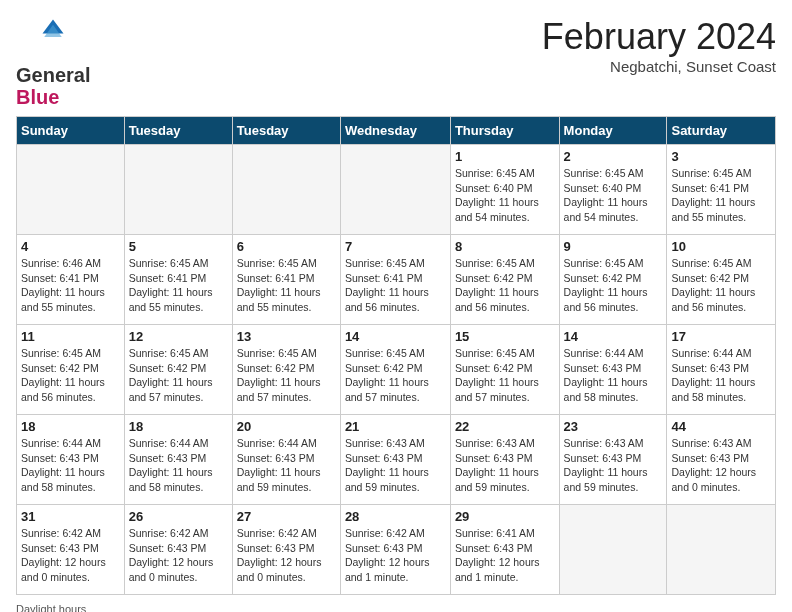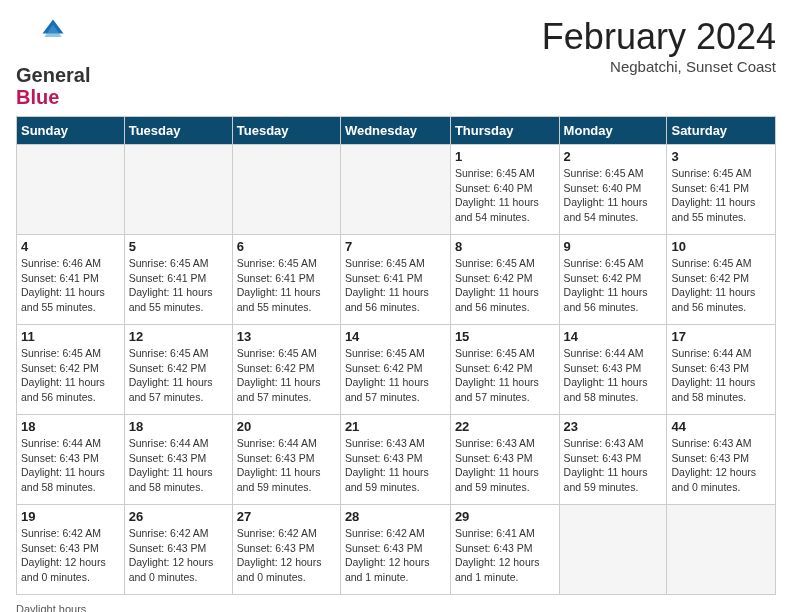--- a/index.html
+++ b/index.html
@@ -271,21 +271,21 @@
         </td>
         <td>
           <div class="day-num">44</div>
           <div class="day-info" style="white-space: pre-line;">Sunrise: 6:43 AM
 Sunset: 6:43 PM
 Daylight: 12 hours and 0 minutes.</div>
         </td>
       </tr>
       <tr>
         <td>
-          <div class="day-num">19</div>
+          <div class="day-num">31</div>
           <div class="day-info" style="white-space: pre-line;">Sunrise: 6:42 AM
 Sunset: 6:43 PM
 Daylight: 12 hours and 0 minutes.</div>
         </td>
         <td>
           <div class="day-num">26</div>
           <div class="day-info" style="white-space: pre-line;">Sunrise: 6:42 AM
 Sunset: 6:43 PM
 Daylight: 12 hours and 0 minutes.</div>
         </td>

